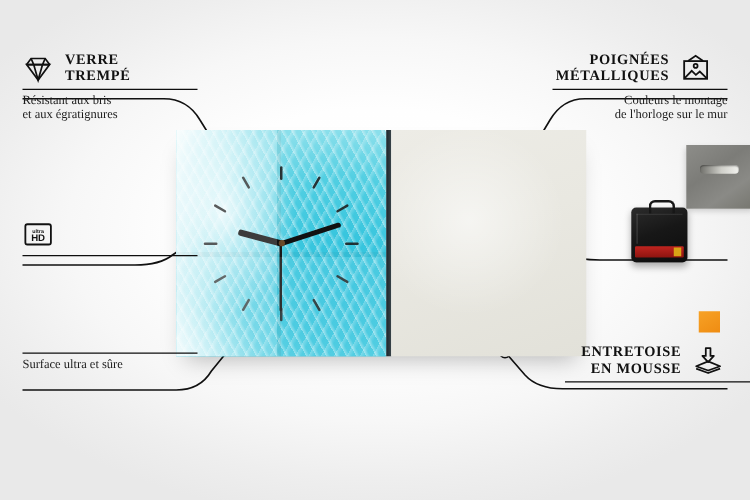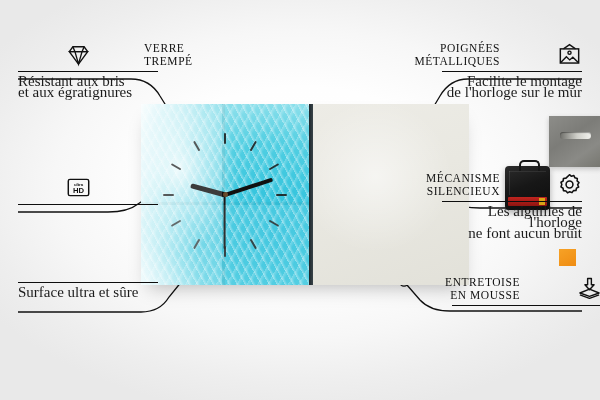--- a/index.html
+++ b/index.html
@@ -111,32 +111,32 @@
   }
   .foam::after{
     content:"";position:absolute;left:6px;top:3px;width:17px;height:16px;
     background:rgba(120,120,120,.42);z-index:-1;
   }
 
   
   .callout{position:absolute;}
   .co-head{display:flex;align-items:center;gap:9px;}
   .co-title{
-    font-weight:normal;font-size:11.5px;line-height:12.5px;letter-spacing:.55px;
-    color:#111111;text-transform:uppercase;white-space:pre-line;margin-left:44px;
+    font-weight:bold;font-size:11.5px;line-height:12.5px;letter-spacing:.55px;
+    color:#111111;text-transform:uppercase;white-space:pre-line;
   }
   .co-rule{height:1.4px;background:#0e0e0e;margin:4px 0 4px 0;}
   .co-desc{
-    font-size:15px;line-height:10.8px;color:#1b1b1b;white-space:pre-line;
+    font-size:10px;line-height:10.8px;color:#1b1b1b;white-space:pre-line;
   }
   .left .co-head{justify-content:flex-start;}
-  .right .co-head{justify-content:flex-end;}
+  .right .co-head{justify-content:center;}
   .right .co-title{text-align:right;}
   .right .co-desc{text-align:right;}
-  .ico{width:25px;height:25px;flex:0 0 25px;display:block;margin-left:48px;}
+  .ico{width:25px;height:25px;flex:0 0 25px;display:block;}
   .ico svg{display:block;width:25px;height:25px;}
 
   .connector{position:absolute;left:0;top:0;width:600px;height:400px;pointer-events:none;}
 </style>
 </head>
 <body>
 
 <div id="stage">
 
   <svg class="connector" viewBox="0 0 600 400">
@@ -271,39 +271,24 @@
       <span class="ico">
         <svg viewBox="0 0 24 24" fill="none" stroke="#111" stroke-width="1.35">
           <path d="M6.2 6.6 12 2.6l5.8 4"></path>
           <rect x="3.2" y="6.6" width="17.6" height="13.6" stroke-width="1.4"></rect>
           <circle cx="12" cy="10.3" r="1.5"></circle>
           <path d="M3.6 19.6 9 14.1l3.2 3.1 3-2.6 5.2 5"></path>
         </svg>
       </span>
     </div>
     <div class="co-rule" style="width:140px;margin-left:10px;"></div>
-    <div class="co-desc">Facilite le montage
+    <div class="co-desc">Couleurs le montage
 de l'horloge sur le mur</div>
   </div>
 
-  <div class="callout right" style="left:432px;top:172px;width:150px;">
-    <div class="co-head">
-      <span class="co-title">MÉCANISME
-SILENCIEUX</span>
-      <span class="ico">
-        <svg viewBox="0 0 24 24" fill="none" stroke="#111" stroke-width="1.5" stroke-linejoin="round">
-          <path d="M12 2.6l1.9 1.5 2.3-.7 1 2.2 2.3.6-.2 2.4 1.8 1.6-1.3 2 1 2.2-2.1 1.1-.5 2.3-2.4.1-1.4 1.9-2.2-.9-2.1 1.1-1.5-1.8-2.4-.3-.4-2.3-2-1.3.8-2.2-.8-2.3 2.1-1.2.3-2.4 2.4-.3z"></path>
-          <circle cx="12" cy="12" r="3.3"></circle>
-        </svg>
-      </span>
-    </div>
-    <div class="co-rule" style="width:140px;margin-left:10px;"></div>
-    <div class="co-desc">Les aiguilles de l'horloge
-ne font aucun bruit</div>
-  </div>
 
   <div class="callout right" style="left:442px;top:276px;width:160px;">
     <div class="co-head">
       <span class="co-title">ENTRETOISE
 EN MOUSSE</span>
       <span class="ico">
         <svg viewBox="0 0 24 24" fill="none" stroke="#111" stroke-width="1.35" stroke-linejoin="round">
           <path d="M10.2 2.4h3.6v6h2.6L12 13.2 7.6 8.4h2.6z"></path>
           <path d="M12 12.6 2.8 16.3 12 19.6l9.2-3.3z"></path>
           <path d="M2.8 18.2 12 21.5l9.2-3.3"></path>

